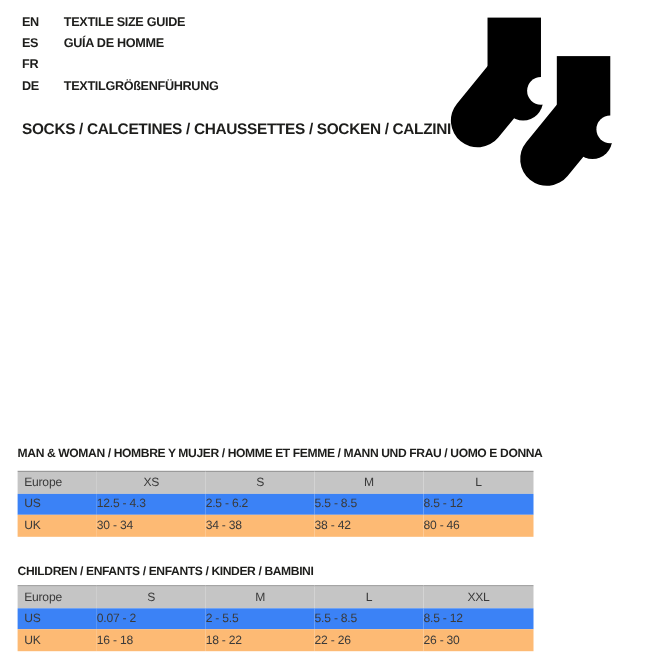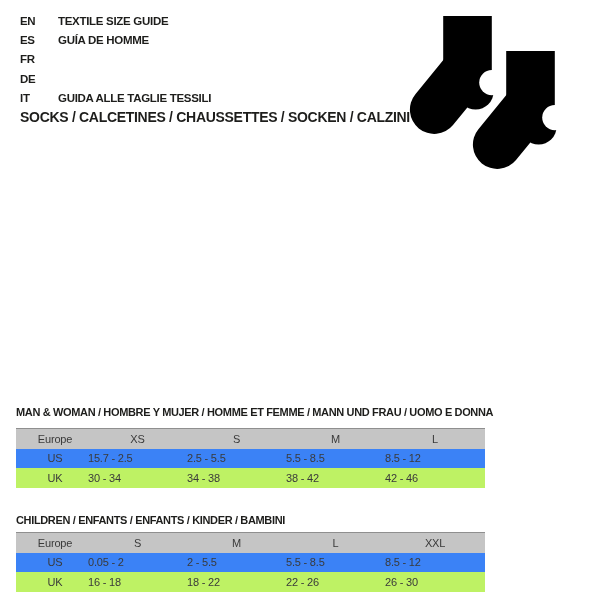--- a/index.html
+++ b/index.html
@@ -59,48 +59,45 @@
   }
   table.sizes col.c0 { width: 72px; }
   table.sizes col.cv { width: 99px; }
   table.sizes col.cl { width: 100px; }
   table.sizes th, table.sizes td {
     font-weight: normal;
     padding: 0;
     height: 19.5px;
     vertical-align: middle;
   }
-  table.sizes .first { text-align: center; padding-left: 6px; }
+  table.sizes .first { text-align: left; padding-left: 6px; }
   tr.head-row { background: #c5c5c5; border-top: 1px solid #8f8f8f; height: 19px; }
   tr.row-us { background: #3b82f6; }
-  tr.row-uk { background: #bef264; }
+  tr.row-uk { background: #fdba74; }
 </style>
 </head>
 <body>
 
 <div class="page">
 
   <div class="lang-list">
     <div class="lang-row">
       <span class="lang-code">EN</span>
       <span class="lang-name">TEXTILE SIZE GUIDE</span>
     </div>
     <div class="lang-row">
       <span class="lang-code">ES</span>
       <span class="lang-name">GUÍA DE HOMME</span>
     </div>
     <div class="lang-row">
       <span class="lang-code">FR</span>
     </div>
     <div class="lang-row">
       <span class="lang-code">DE</span>
-    </div>
-    <div class="lang-row">
-      <span class="lang-code">IT</span>
-      <span class="lang-name">GUIDA ALLE TAGLIE TESSILI</span>
+      <span class="lang-name">TEXTILGRÖßENFÜHRUNG</span>
     </div>
   </div>
 
   <div class="category-line">SOCKS / CALCETINES / CHAUSSETTES / SOCKEN / CALZINI</div>
 
   <svg class="socks-svg" viewBox="0 0 180 172" xmlns="http://www.w3.org/2000/svg" aria-hidden="true">
     <g transform="translate(5,8) scale(0.9)">
       <rect x="38" y="0" width="54" height="70" fill="#000000"></rect>
       <line x1="64" y1="60" x2="28" y2="104" stroke="#000000" stroke-width="54" stroke-linecap="round"></line>
       <circle cx="74" cy="84" r="20" fill="#000000"></circle>
@@ -128,31 +125,31 @@
       <tbody>
           <tr class="head-row">
         <th class="first">Europe</th>
         <th>XS</th>
         <th>S</th>
         <th>M</th>
         <th>L</th>
       </tr>
       <tr class="row-us">
         <td class="first">US</td>
-        <td>15.7 - 2.5</td>
-        <td>2.5 - 5.5</td>
+        <td>12.5 - 4.3</td>
+        <td>2.5 - 6.2</td>
         <td>5.5 - 8.5</td>
         <td>8.5 - 12</td>
       </tr>
       <tr class="row-uk">
         <td class="first">UK</td>
         <td>30 - 34</td>
         <td>34 - 38</td>
         <td>38 - 42</td>
-        <td>42 - 46</td>
+        <td>80 - 46</td>
       </tr>
     </tbody>
       </table>
   </div>
 
   <div class="t-title children">CHILDREN / ENFANTS / ENFANTS / KINDER / BAMBINI</div>
 
   <div class="size-table children">
     <table class="sizes">
       <colgroup>
@@ -165,21 +162,21 @@
       <tbody>
           <tr class="head-row">
         <th class="first">Europe</th>
         <th>S</th>
         <th>M</th>
         <th>L</th>
         <th>XXL</th>
       </tr>
       <tr class="row-us">
         <td class="first">US</td>
-        <td>0.05 - 2</td>
+        <td>0.07 - 2</td>
         <td>2 - 5.5</td>
         <td>5.5 - 8.5</td>
         <td>8.5 - 12</td>
       </tr>
       <tr class="row-uk">
         <td class="first">UK</td>
         <td>16 - 18</td>
         <td>18 - 22</td>
         <td>22 - 26</td>
         <td>26 - 30</td>

